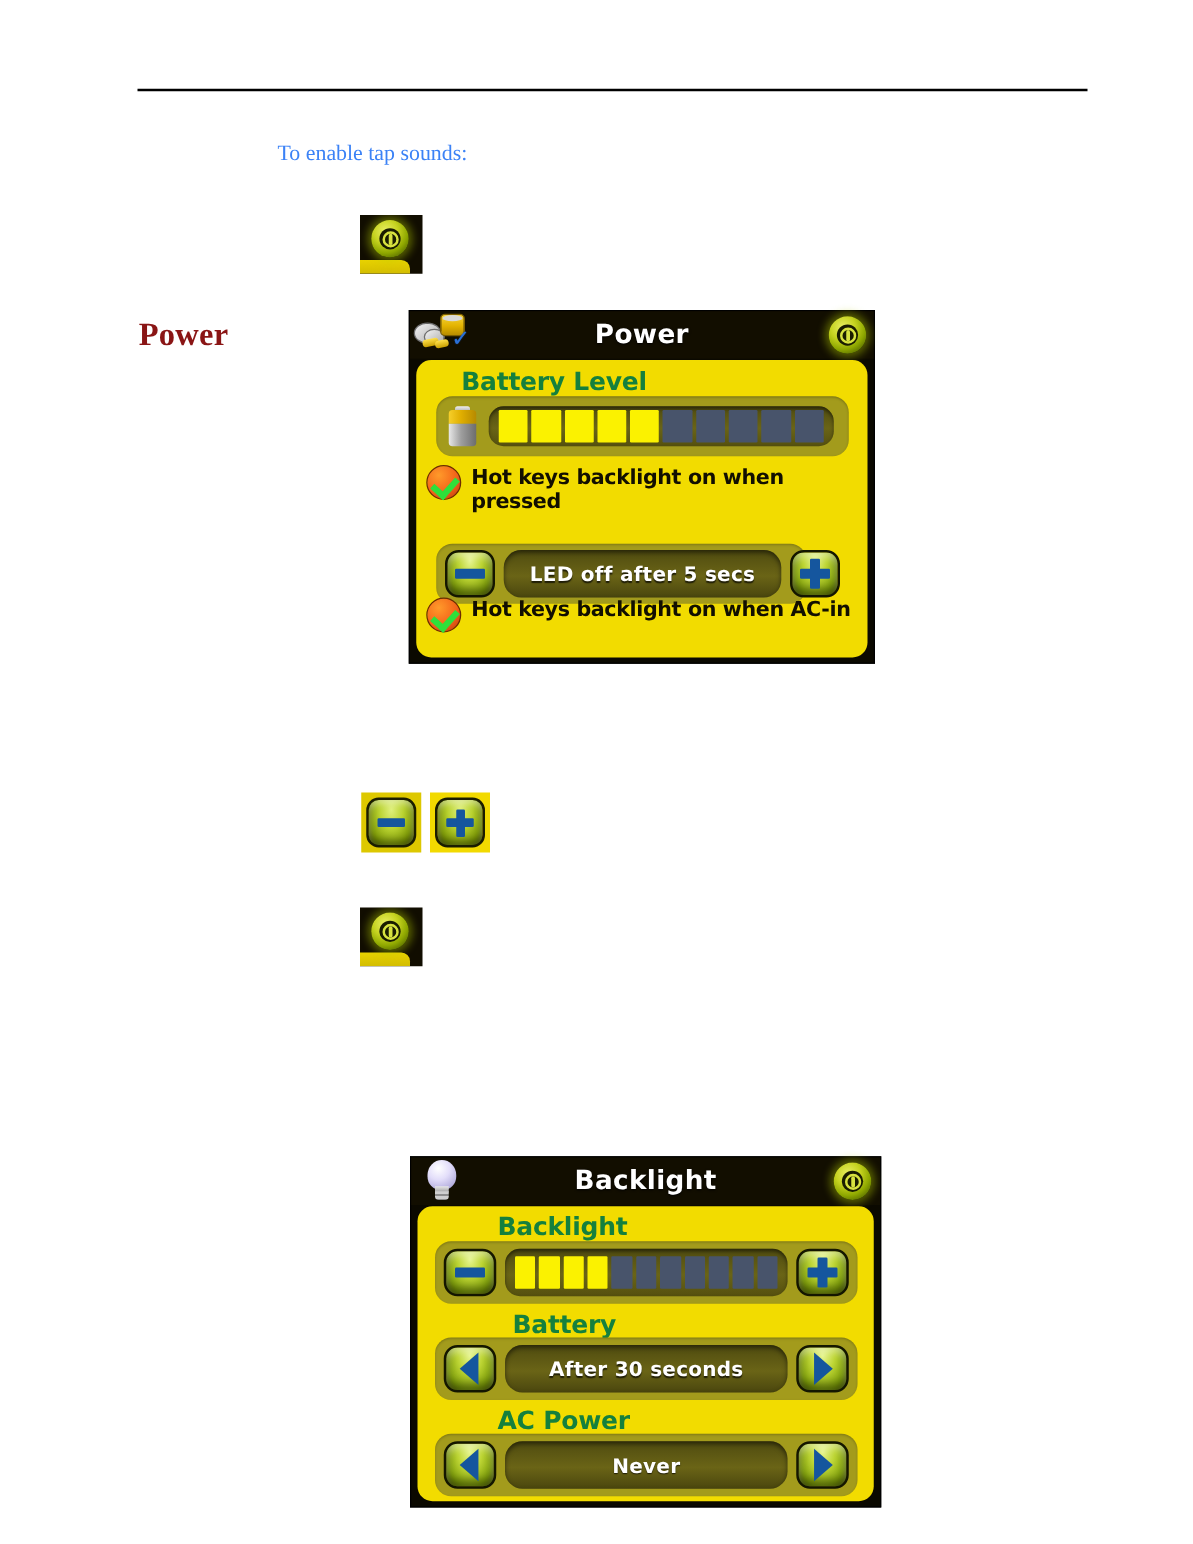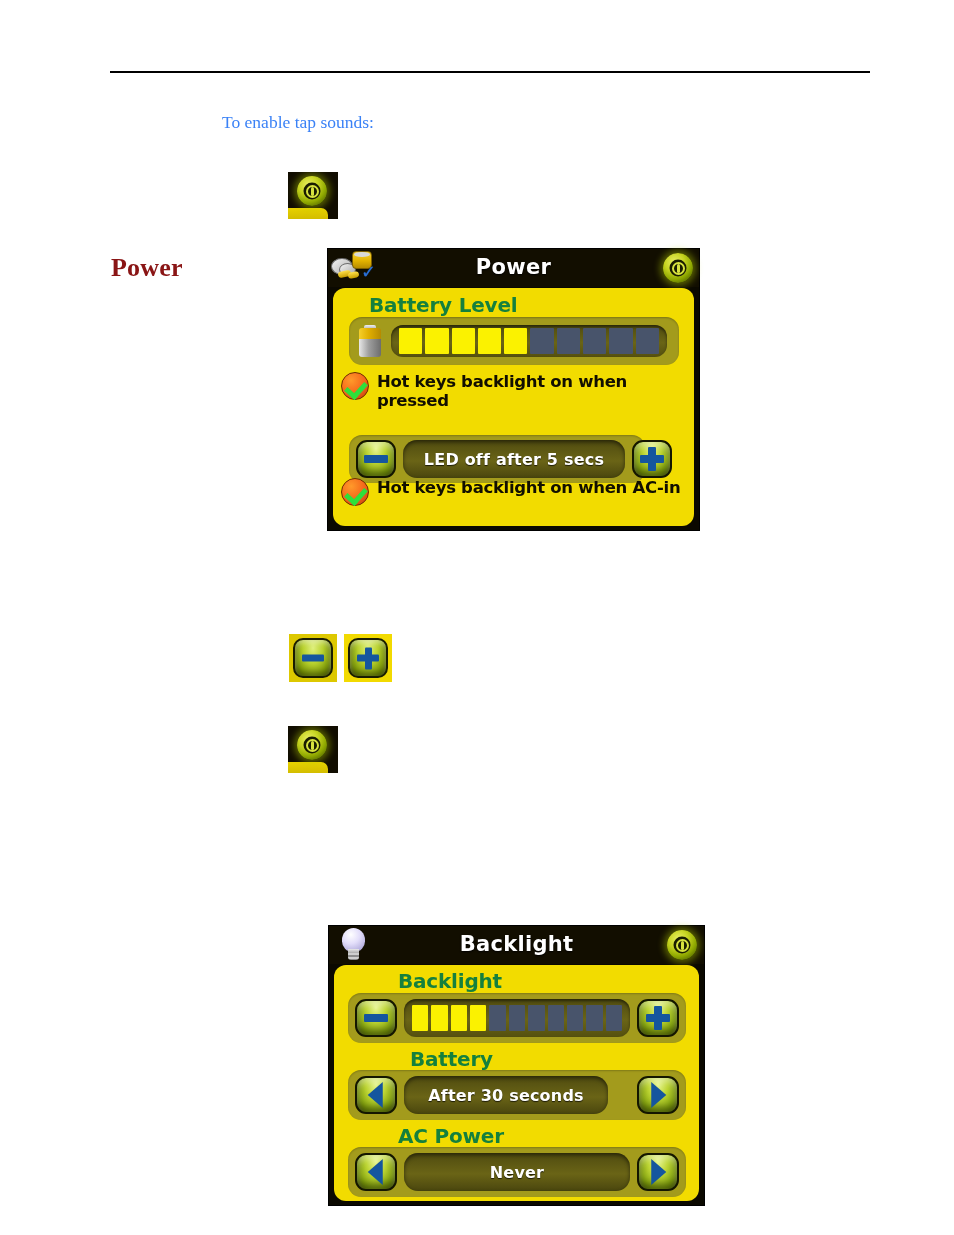--- a/index.html
+++ b/index.html
@@ -639,21 +639,21 @@
       </div>
 
       <div class="grp-label" style="position:absolute; left:76px; top:82px;">Battery</div>
 
       <div class="value-row" style="left:14px; top:105px; width:338px; height:50px;">
 
         <div class="rbtn" style="left:7px; top:6px; width:42px; height:38px;">
           <div class="g-left"></div>
         </div>
 
-        <div class="value-field" style="left:56px; top:6px; width:204px; height:38px;">After 30 seconds</div>
+        <div class="value-field" style="left:56px; top:6px; width:226px; height:38px;">After 30 seconds</div>
 
         <div class="rbtn" style="left:289px; top:6px; width:42px; height:38px;">
           <div class="g-right"></div>
         </div>
       </div>
 
       <div class="grp-label" style="position:absolute; left:64px; top:159px;">AC Power</div>
 
       <div class="value-row" style="left:14px; top:182px; width:338px; height:50px;">
 

